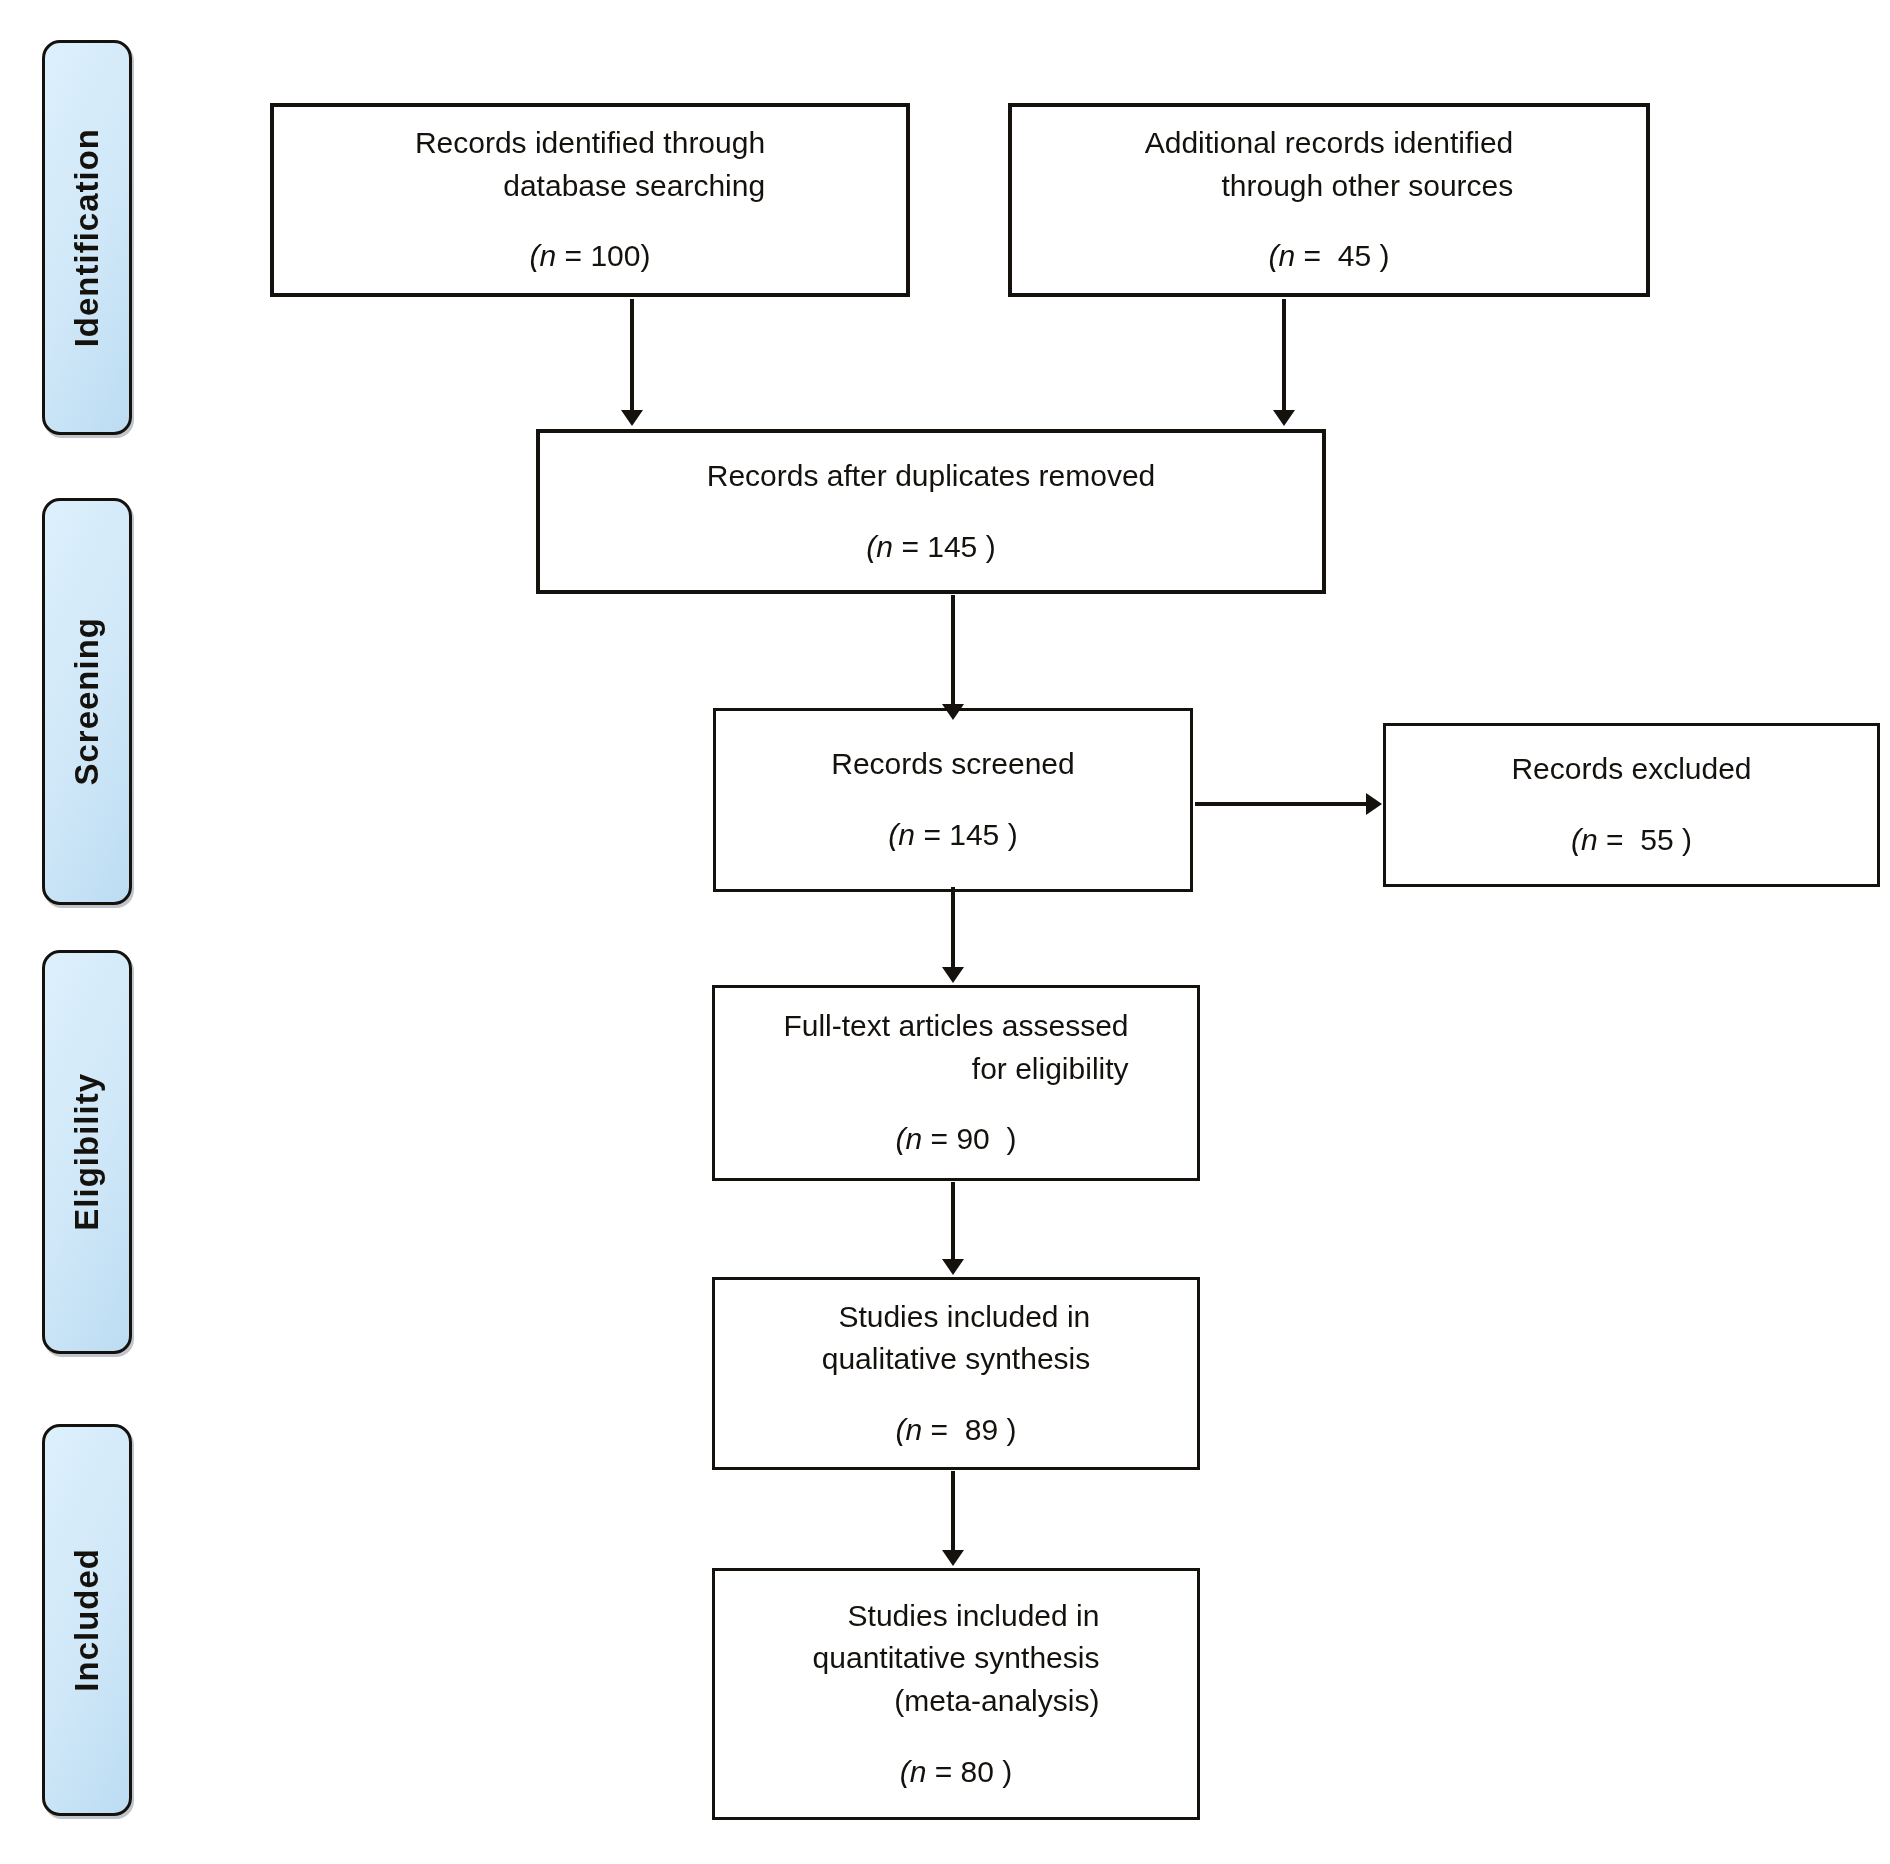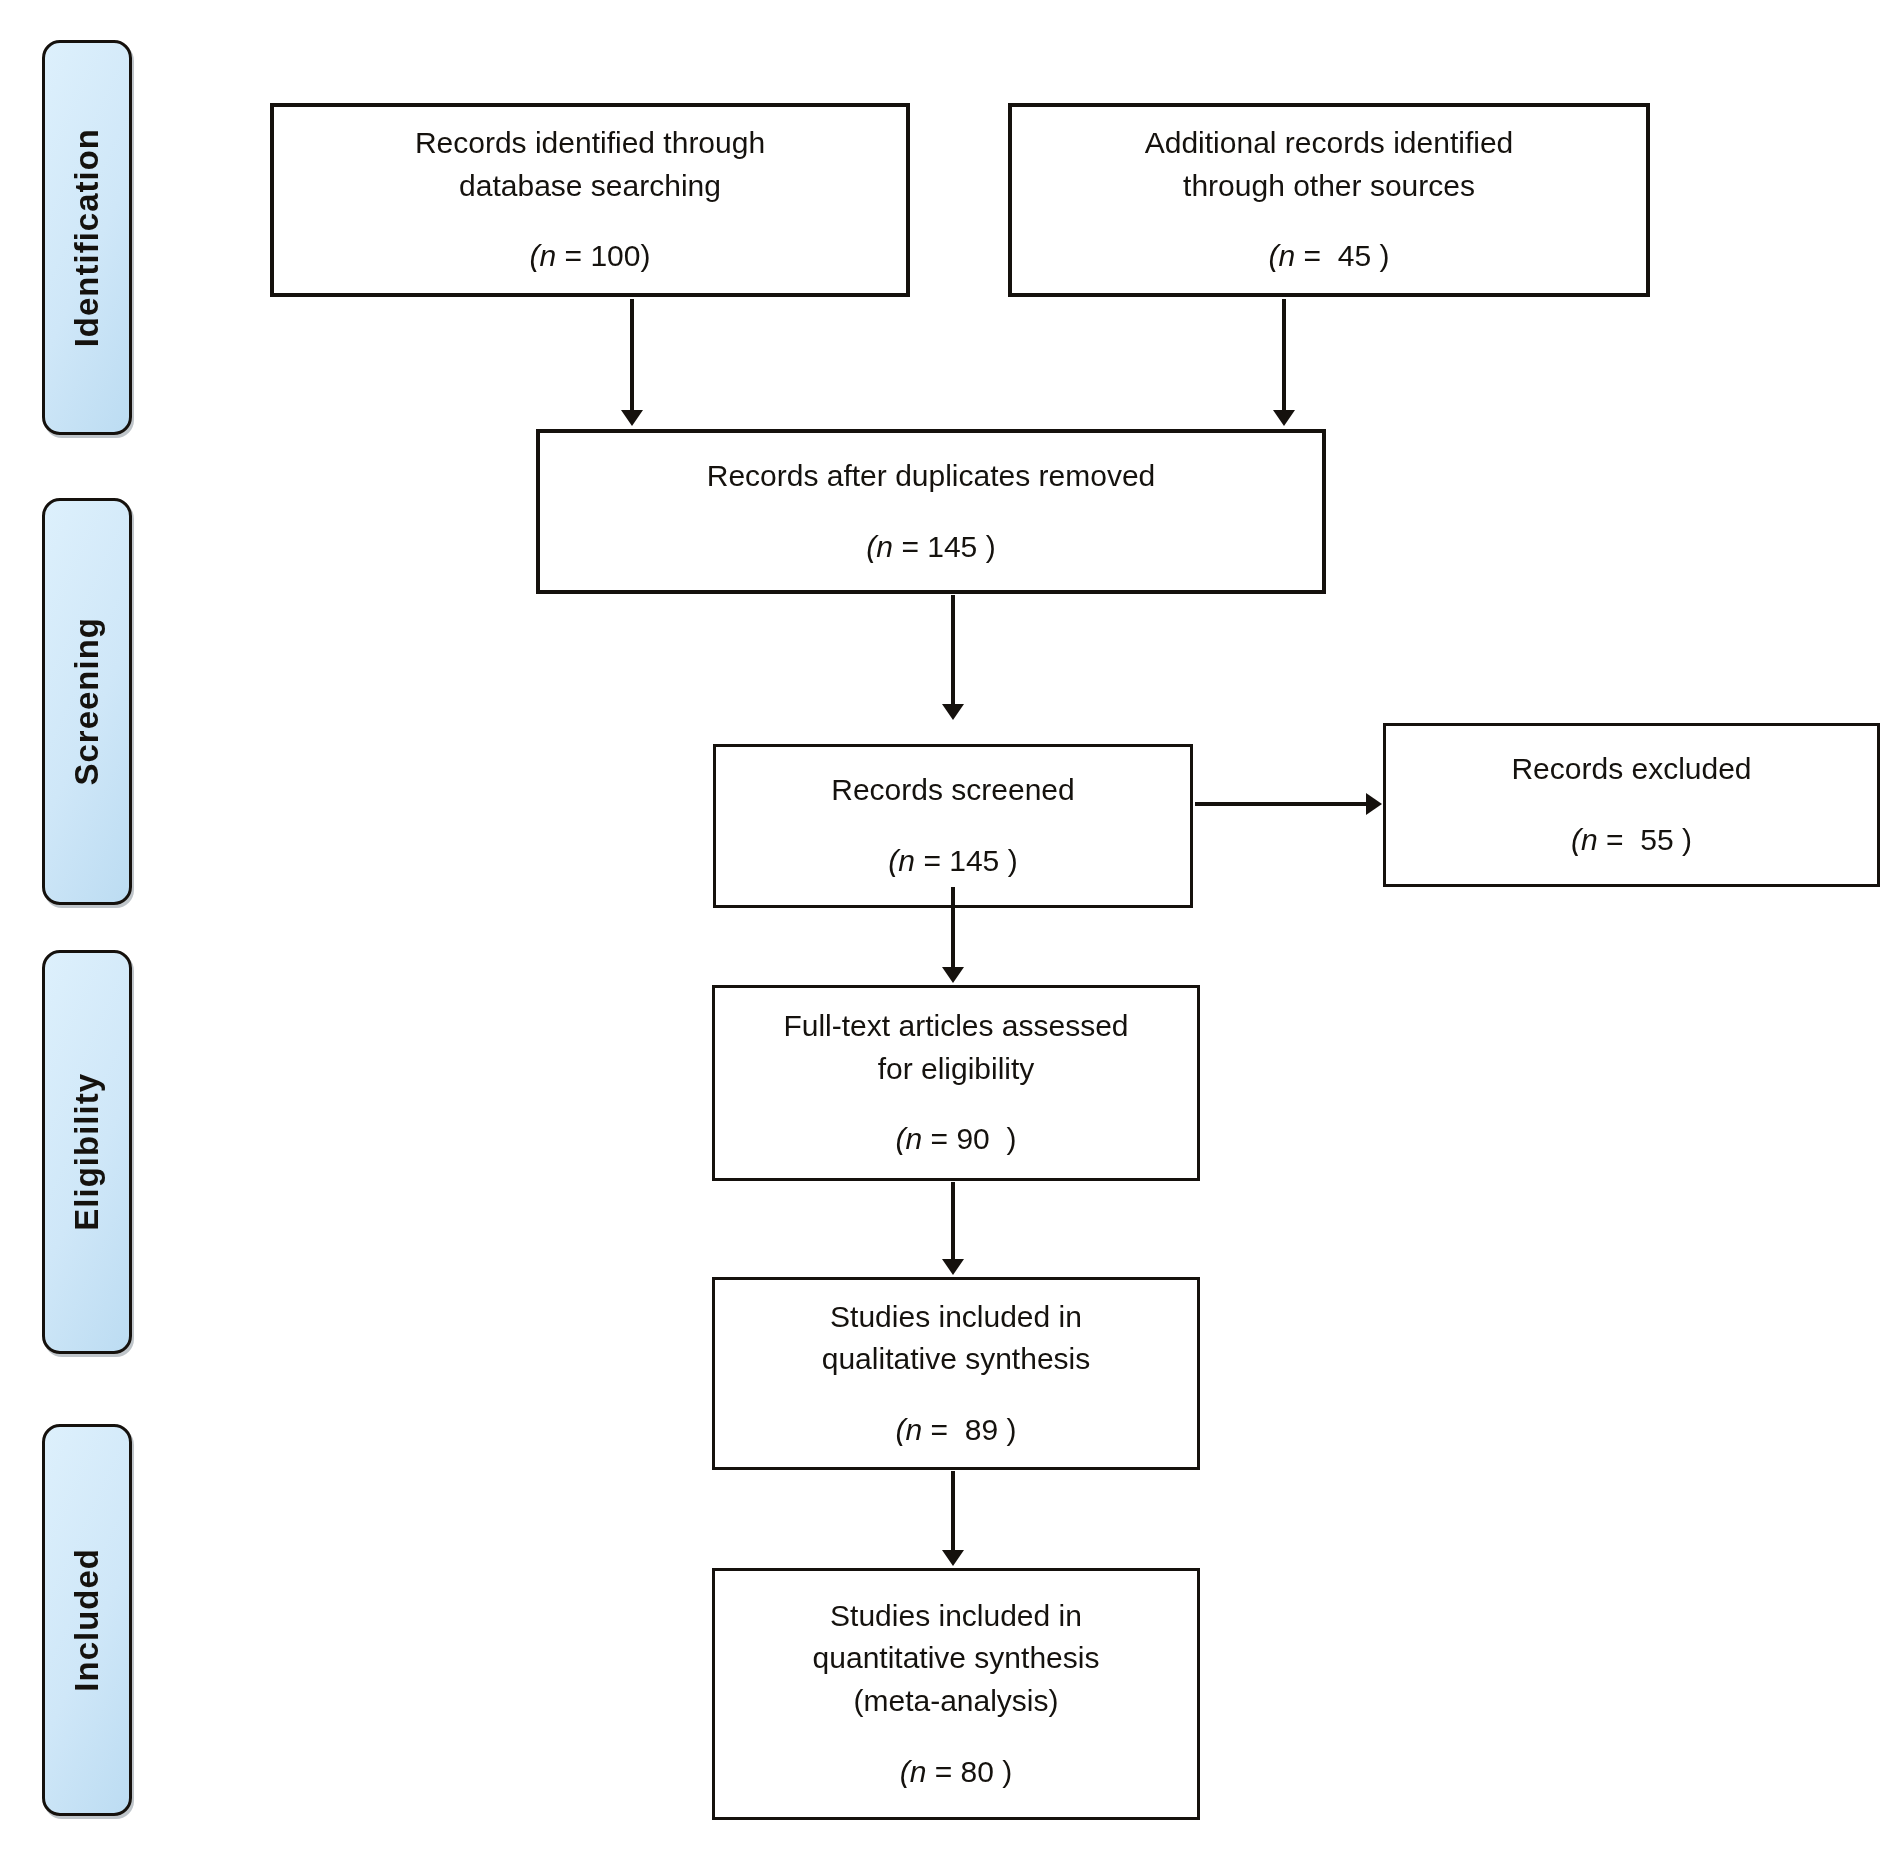--- a/index.html
+++ b/index.html
@@ -50,21 +50,21 @@
   
   .fbox {
     position: absolute;
     box-sizing: border-box;
     border: 3px solid var(--box-border);
     background: var(--background);
     display: flex;
     flex-direction: column;
     align-items: center;
     justify-content: center;
-    text-align: center;
+    text-align: right;
     font-size: 30px;
     line-height: 1.42;
     padding: 10px 14px;
   }
   .fbox.thick { border-width: 4px; }
   .box-text { white-space: pre-line; }
   .box-n { white-space: pre; margin-top: 28px; }
   .box-n .n-italic { font-style: italic; }
 
   
@@ -121,21 +121,21 @@
     <div class="box-text">Additional records identified
 through other sources</div>
     <div class="box-n"><span class="n-italic">(n</span><span> =  45 )</span></div>
   </div>
 
   <div class="fbox thick" style="left:536px;top:429px;width:790px;height:165px">
     <div class="box-text">Records after duplicates removed</div>
     <div class="box-n"><span class="n-italic">(n</span><span> = 145 )</span></div>
   </div>
 
-  <div class="fbox" style="left:713px;top:744px;width:480px;height:164px">
+  <div class="fbox" style="left:713px;top:708px;width:480px;height:184px">
     <div class="box-text">Records screened</div>
     <div class="box-n"><span class="n-italic">(n</span><span> = 145 )</span></div>
   </div>
 
   <div class="fbox" style="left:1383px;top:723px;width:497px;height:164px">
     <div class="box-text">Records excluded</div>
     <div class="box-n"><span class="n-italic">(n</span><span> =  55 )</span></div>
   </div>
 
   <div class="fbox" style="left:712px;top:985px;width:488px;height:196px">

